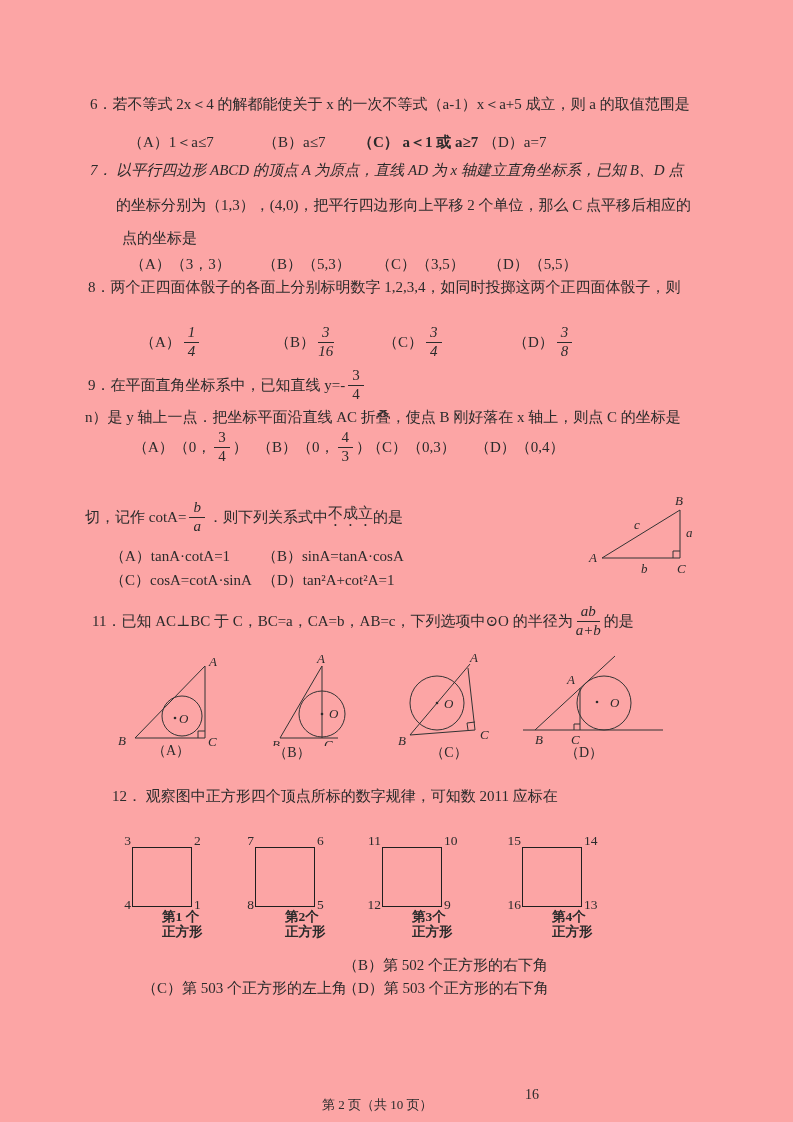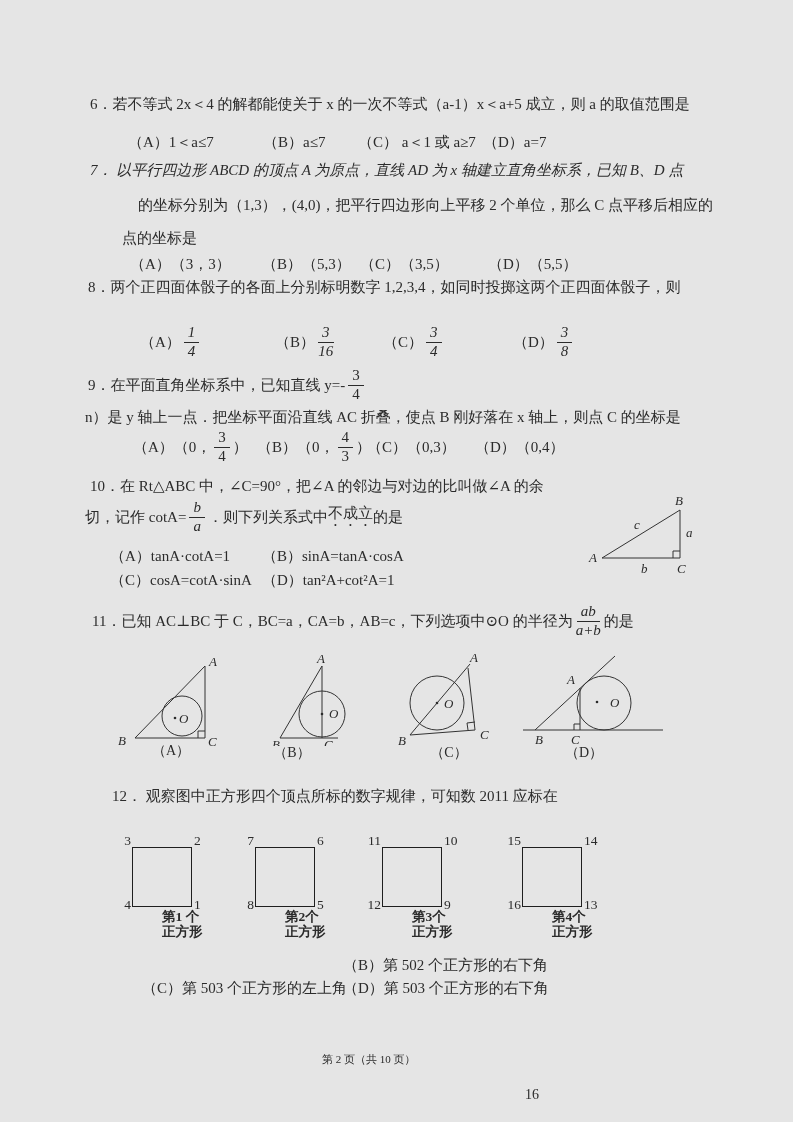--- a/index.html
+++ b/index.html
@@ -1,16 +1,16 @@
 <!DOCTYPE html>
 <html><head>
 <meta charset="utf-8">
 <style>
   html,body{margin:0;padding:0;background:#ffffff;}
-  #page{position:relative;width:793px;height:1122px;background:#e5e5e5;overflow:hidden;
+  #page{position:relative;width:793px;height:1122px;background:#fca5a5;overflow:hidden;
         font-family:"Liberation Serif","DejaVu Serif",serif;color:#2b2b2b;font-size:15px;}
   .abs{position:absolute;white-space:nowrap;}
   .flexline{position:absolute;display:flex;align-items:center;white-space:nowrap;}
   .frac{display:inline-flex;flex-direction:column;align-items:center;line-height:1.05;
         vertical-align:middle;margin:0 3px;font-size:15px;}
   .frac .fnum{padding:0 4px 1px;border-bottom:1px solid #2b2b2b;}
   .frac .fden{padding-top:1px;}
   .it{font-style:italic;}
   .emph{-webkit-text-emphasis:filled dot;-webkit-text-emphasis-position:under right;
         text-emphasis:filled dot;text-emphasis-position:under right;}
@@ -19,39 +19,39 @@
   svg line,svg polyline,svg circle.ln,svg path{stroke:#333;stroke-width:1;fill:none;}
   .sq{position:absolute;width:58px;height:58px;border:1.5px solid #1f1f1f;}
   .sq span{position:absolute;font-size:13.5px;}
   .sq-tl{right:60px;top:-15px;}
   .sq-tr{left:61px;top:-15px;}
   .sq-bl{right:60px;bottom:-7px;}
   .sq-br{left:61px;bottom:-7px;}
   .sq-cap{position:absolute;left:50%;transform:translateX(-50%);top:61px;width:96px;
           text-align:center;font-weight:bold;font-size:13.5px;line-height:15px;}
   .figcap{position:absolute;width:60px;text-align:center;font-size:14px;}
-  .footer{font-size:11px;}
+  .footer{font-size:13px;margin-top:44px;}
 </style>
 </head>
 <body>
 
 <div id="page">
 
   <div class="abs" style="left:90px;top:95px;">6．若不等式 2x＜4 的解都能使关于 x 的一次不等式（a-1）x＜a+5 成立，则 a 的取值范围是</div>
   <div class="abs" style="left:128px;top:133px;">（A）1＜a≤7</div>
   <div class="abs" style="left:263px;top:133px;">（B）a≤7</div>
-  <div class="abs" style="left:358px;top:133px;">（C） a＜1 或 a≥7</div>
+  <div class="abs" style="left:358px;top:133px;font-weight:bold;">（C） a＜1 或 a≥7</div>
   <div class="abs" style="left:483px;top:133px;">（D）a=7</div>
 
   <div class="abs" style="left:90px;top:161px;font-style:italic;">7． 以平行四边形 ABCD 的顶点 A 为原点，直线 AD 为 x 轴建立直角坐标系，已知 B、D 点</div>
-  <div class="abs" style="left:138px;top:196px;">的坐标分别为（1,3），(4,0)，把平行四边形向上平移 2 个单位，那么 C 点平移后相应的</div>
+  <div class="abs" style="left:116px;top:196px;">的坐标分别为（1,3），(4,0)，把平行四边形向上平移 2 个单位，那么 C 点平移后相应的</div>
   <div class="abs" style="left:122px;top:229px;">点的坐标是</div>
   <div class="abs" style="left:130px;top:255px;">（A）（3，3）</div>
   <div class="abs" style="left:262px;top:255px;">（B）（5,3）</div>
-  <div class="abs" style="left:360px;top:255px;">（C）（3,5）</div>
+  <div class="abs" style="left:376px;top:255px;">（C）（3,5）</div>
   <div class="abs" style="left:488px;top:255px;">（D）（5,5）</div>
 
   <div class="abs" style="left:88px;top:278px;">8．两个正四面体骰子的各面上分别标明数字 1,2,3,4，如同时投掷这两个正四面体骰子，则</div>
 
   <div class="flexline" style="left:140px;top:322px;height:40px;">
     <span>（A）</span>
     <span class="frac it">
       <span class="fnum">1</span>
       <span class="fden">4</span>
     </span>
@@ -99,21 +99,20 @@
     <span>（B）（0，</span>
     <span class="frac">
       <span class="fnum">4</span>
       <span class="fden">3</span>
     </span>
     <span>）</span>
   </div>
   <div class="flexline" style="left:367px;top:429px;height:36px;text-align:center;">（C）（0,3）</div>
   <div class="flexline" style="left:475px;top:429px;height:36px;">（D）（0,4）</div>
 
-  <div class="abs" style="left:90px;top:477px;">10．在 Rt△ABC 中，∠C=90°，把∠A 的邻边与对边的比叫做∠A 的余</div>
   <div class="flexline" style="left:85px;top:497px;height:40px;">
     <span>切，记作 cotA=</span>
     <span class="frac it">
       <span class="fnum">b</span>
       <span class="fden">a</span>
     </span>
     <span>．则下列关系式中</span>
     <span class="emph">不成立</span>
     <span>的是</span>
   </div>

